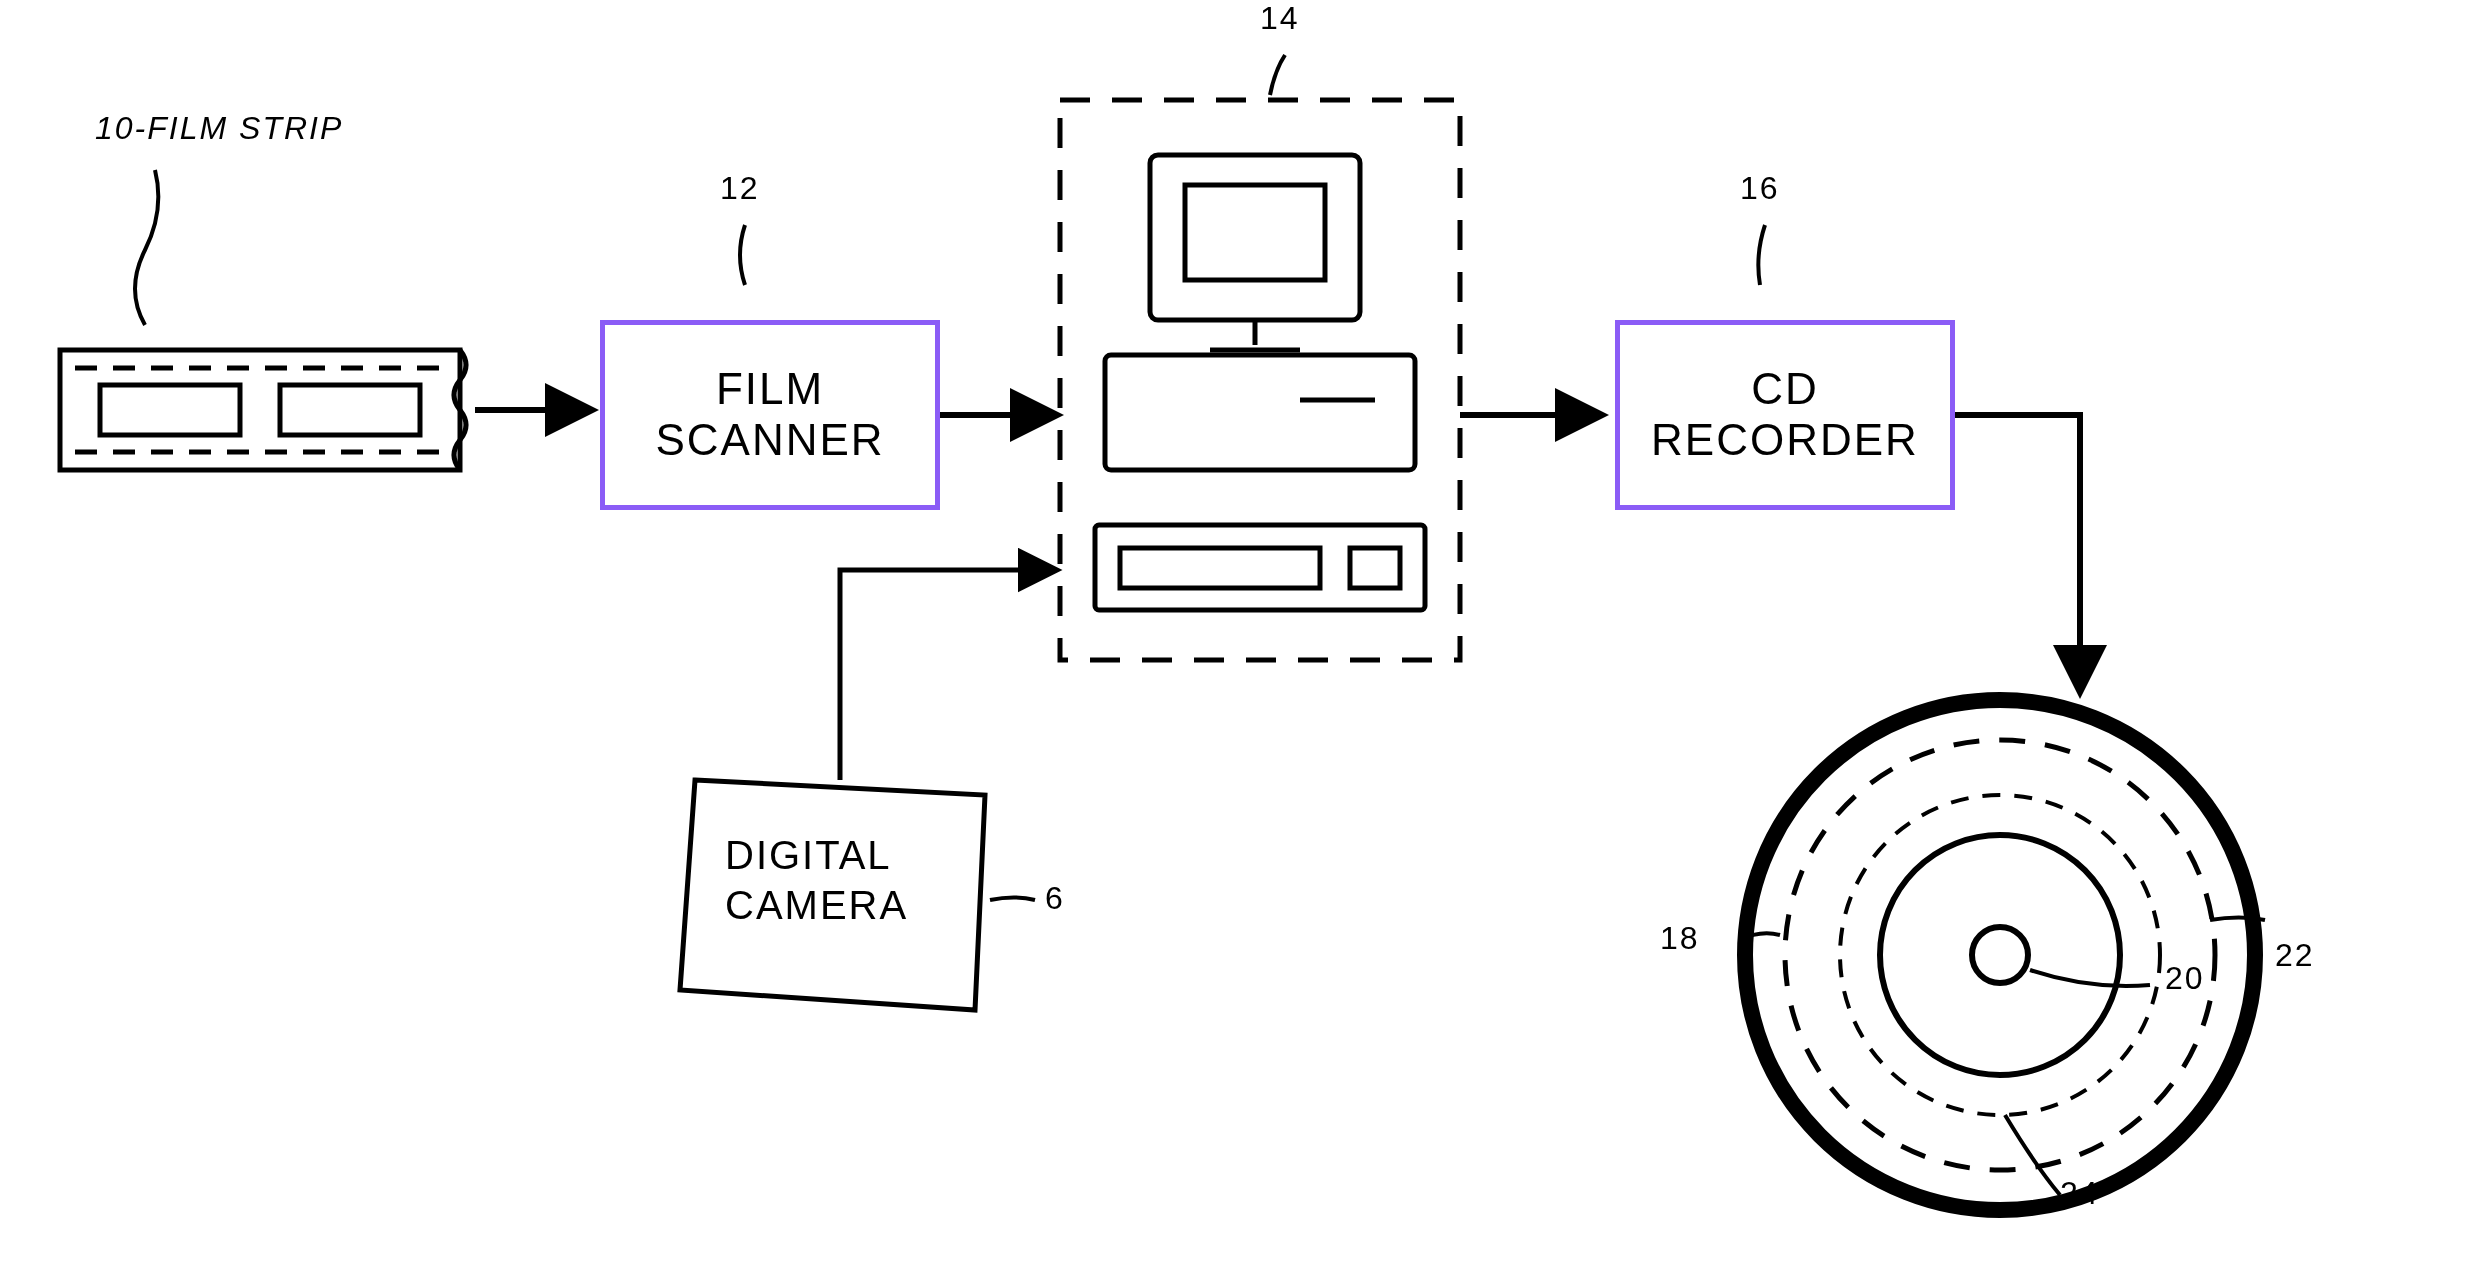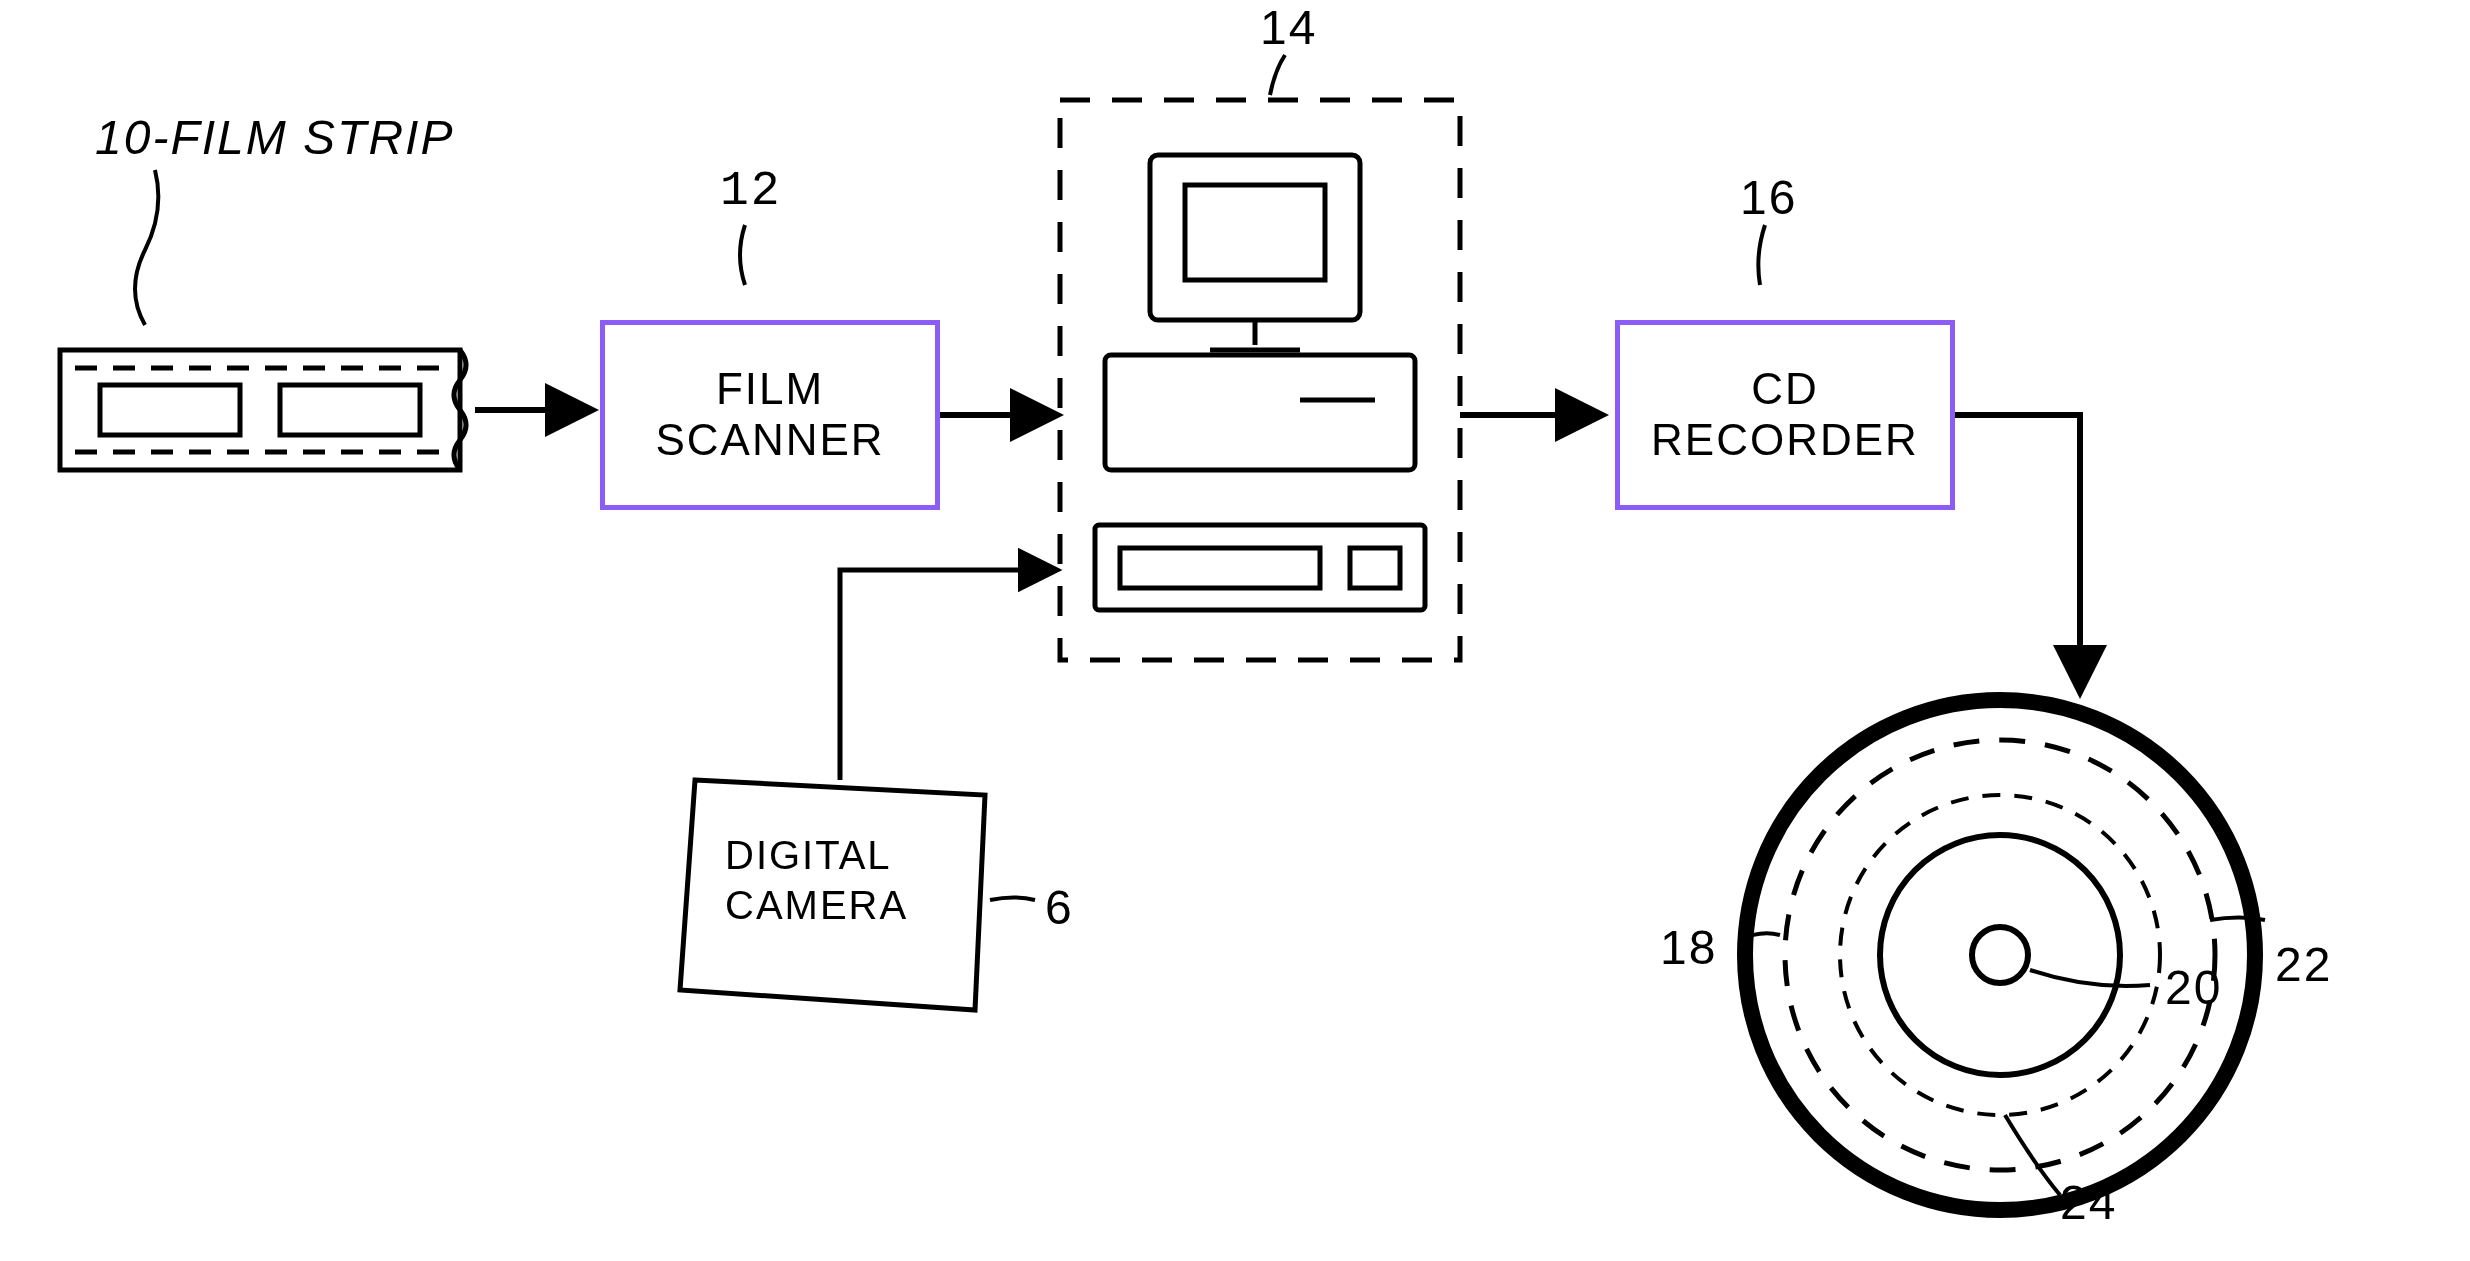--- a/index.html
+++ b/index.html
@@ -10,21 +10,21 @@
     background: #fff;
     font-family: "Comic Sans MS", "Segoe Script", cursive, sans-serif;
   }
   .stage {
     position: relative;
     width: 2470px;
     height: 1261px;
   }
   .label {
     position: absolute;
-    font-size: 48px;
+    font-size: 32px;
     letter-spacing: 2px;
     white-space: pre;
     color: #000;
   }
   .box {
     position: absolute;
     border: 5px solid #8b5cf6;
     background: #fff;
     display: flex;
     align-items: center;
@@ -116,21 +116,21 @@
     <path d="M2005,1115 q30,50 55,80" stroke="#000" stroke-width="4" fill="none"></path>
 
     <path d="M695,780 L985,795 L975,1010 L680,990 Z" stroke="#000" stroke-width="5" fill="#fff"></path>
 
     <path d="M990,900 q25,-5 45,0" stroke="#000" stroke-width="4" fill="none"></path>
 
     <path d="M840,780 L840,570 L1055,570" stroke="#000" stroke-width="5" fill="none" marker-end="url(#arrow)"></path>
   </svg>
 
   <div class="label" style="left:95px; top:110px;font-style:italic;">10-FILM STRIP</div>
-  <div class="label" style="left:720px; top:164px;font-family:Liberation Mono, monospace;">12</div>
+  <div class="label" style="left:720px; top:170px;">12</div>
   <div class="label" style="left:1260px; top:0px;">14</div>
   <div class="label" style="left:1740px; top:170px;text-align:center;">16</div>
 
   <div class="label" style="left:1660px; top:920px;">18</div>
   <div class="label" style="left:2165px; top:960px;">20</div>
   <div class="label" style="left:2275px; top:895px;margin-top:42px;">22</div>
   <div class="label" style="left:2060px; top:1175px;">24</div>
 
   <div class="box" style="left:600px; top:320px; width:330px; height:180px;">
     <span>FILM

